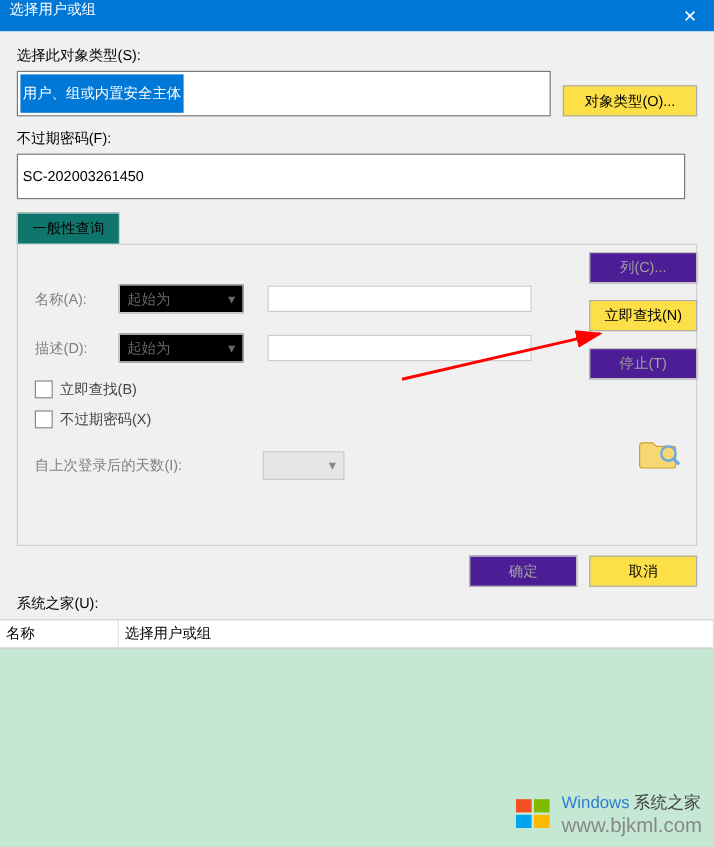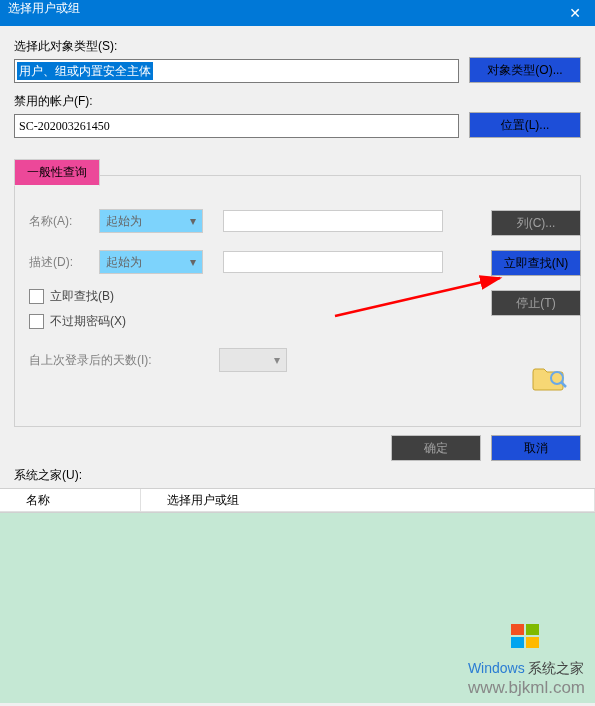--- a/index.html
+++ b/index.html
@@ -34,72 +34,72 @@
   }
   .row {
     display: flex;
     align-items: flex-end;
     margin-bottom: 10px;
   }
   .field-col { flex: 1; margin-right: 10px; }
   .label { margin-bottom: 4px; display: block; }
   .text-input {
     width: 100%;
-    height: 24px;
+    height: 38px;
     border: 1px solid #7a7a7a;
     background: #fff;
     padding: 0 4px;
     box-sizing: border-box;
     font-size: 12px;
-    font-family: Liberation Serif, serif;
+    font-family: Liberation Sans, sans-serif;
   }
   .sel-wrap {
     position: relative;
   }
   .sel-highlight {
     position: absolute;
     left: 3px;
     top: 3px;
     bottom: 3px;
     background: #0078d7;
     color: #fff;
     padding: 0 2px;
     display: flex;
     align-items: center;
     font-size: 12px;
     pointer-events: none;
   }
   .btn {
     width: 112px;
     height: 26px;
-    background: #1d4ed8;
+    background: #fde047;
     border: 1px solid #adadad;
     font-size: 12px;
     font-family: inherit;
     cursor: pointer;
     padding: 0;
   }
   .btn:disabled {
     color: #a0a0a0;
-    background: #404040;
+    background: #4c1d95;
     border-color: #c0c0c0;
   }
   .btn.small { width: 90px; }
   .tabs {
     margin-top: 8px;
     position: relative;
   }
   .tab {
     display: inline-block;
-    background: #ec4899;
+    background: #0f766e;
     border: 1px solid #d0d0d0;
     border-bottom: 1px solid #f0f0f0;
     padding: 4px 12px;
     position: relative;
-    top: 11px;
+    top: 1px;
     z-index: 2;
   }
   .tab-body {
     border: 1px solid #d0d0d0;
     background: #f0f0f0;
     padding: 16px 14px 24px 14px;
     position: relative;
     min-height: 210px;
   }
   .form-row {
@@ -109,21 +109,21 @@
     margin-top: 17px;
   }
   .form-label {
     width: 70px;
     color: #808080;
   }
   .combo {
     width: 90px;
     height: 22px;
     border: 1px solid #cccccc;
-    background: #7dd3fc;
+    background: #000000;
     color: #666;
     display: flex;
     align-items: center;
     padding: 0 6px;
     position: relative;
     margin-right: 20px;
   }
   .combo .chev {
     position: absolute;
     right: 6px;
@@ -193,21 +193,21 @@
   }
   .results-header {
     display: flex;
     background: #fff;
     border-top: 1px solid #d0d0d0;
     border-bottom: 1px solid #e0e0e0;
     height: 22px;
     align-items: center;
   }
   .results-header .col {
-    padding: 0 26px;
+    padding: 0 5px;
     border-right: 1px solid #e0e0e0;
     height: 100%;
     display: flex;
     align-items: center;
   }
   .col1 { width: 88px; }
   .col2 { flex: 1; }
   .results-body {
     background: #c5e8d4;
     height: 190px;
@@ -218,21 +218,20 @@
     pointer-events: none;
   }
   .watermark {
     position: absolute;
     right: 10px;
     bottom: 8px;
     display: flex;
     align-items: center;
     gap: 6px;
     color: #666;
-    flex-direction: column;
   }
   .watermark svg { display:block; }
   .wm-text { font-size: 14px; color: #2b7cd3; }
   .wm-sub { font-size: 17px; color: #888; }
   .main-area { position: relative; }
 </style>
 </head>
 <body>
 
 <div class="titlebar">
@@ -251,24 +250,23 @@
         <div class="sel-wrap">
           <input class="text-input" readonly="" value="用户、组或内置安全主体" style="">
           <div class="sel-highlight">用户、组或内置安全主体</div>
         </div>
       </div>
       <button class="btn">对象类型(O)...</button>
     </div>
 
     <div class="row">
       <div class="field-col">
-        <span class="label">禁用的帐户(F):</span>
+        <span class="label">不过期密码(F):</span>
         <input class="text-input" readonly="" value="SC-202003261450" style="">
       </div>
-      <button class="btn">位置(L)...</button>
     </div>
 
     <div class="tabs">
       <div class="tab">一般性查询</div>
       <div class="tab-body">
 
         <div class="form-row">
           <span class="form-label">名称(A):</span>
           <div class="combo">
             <span>起始为</span>

